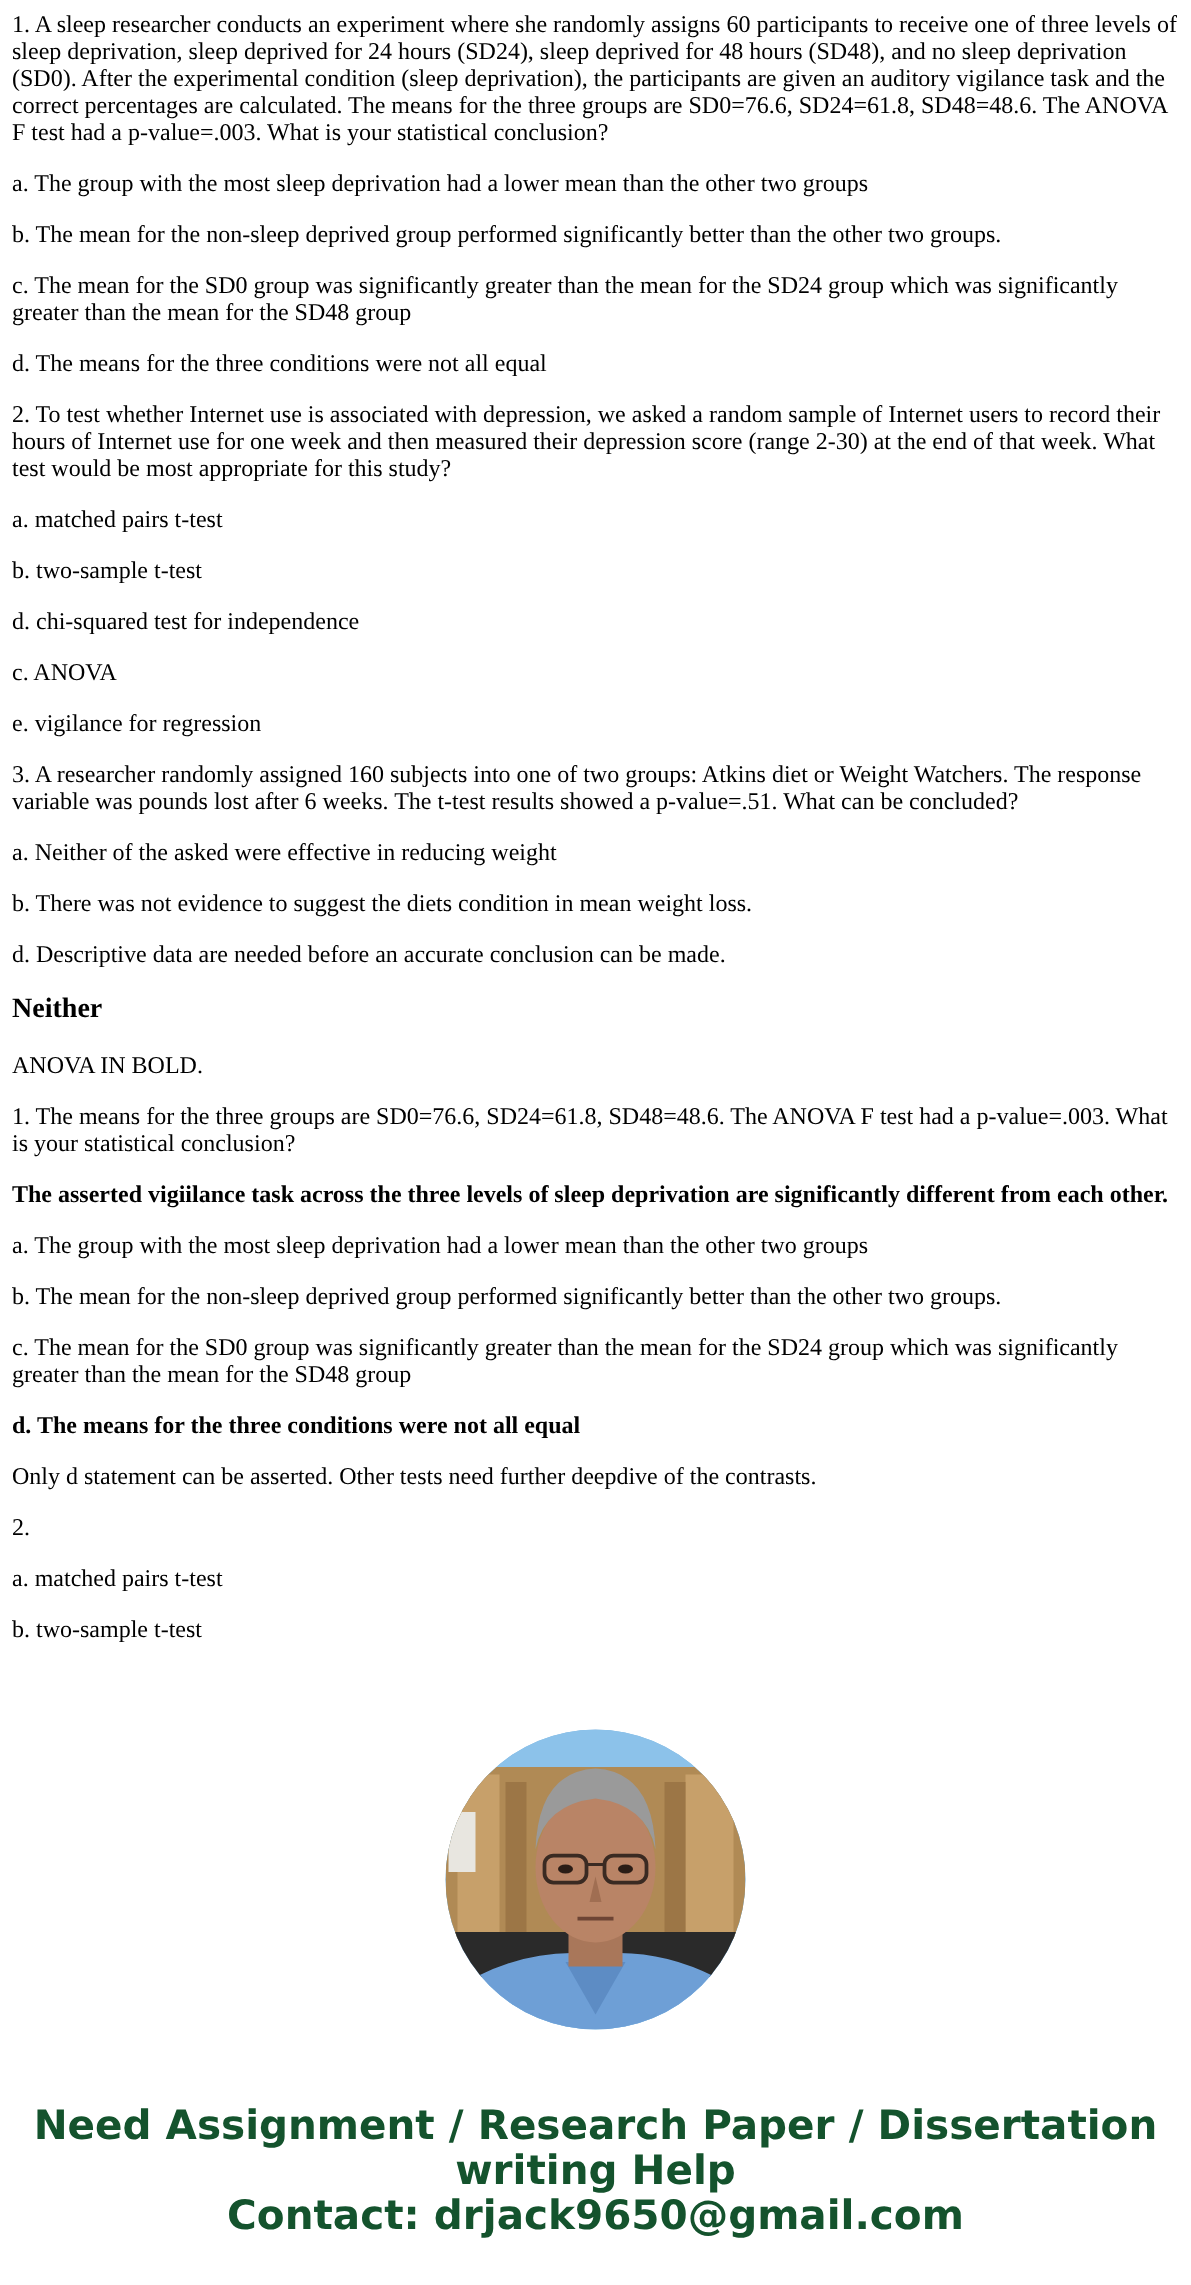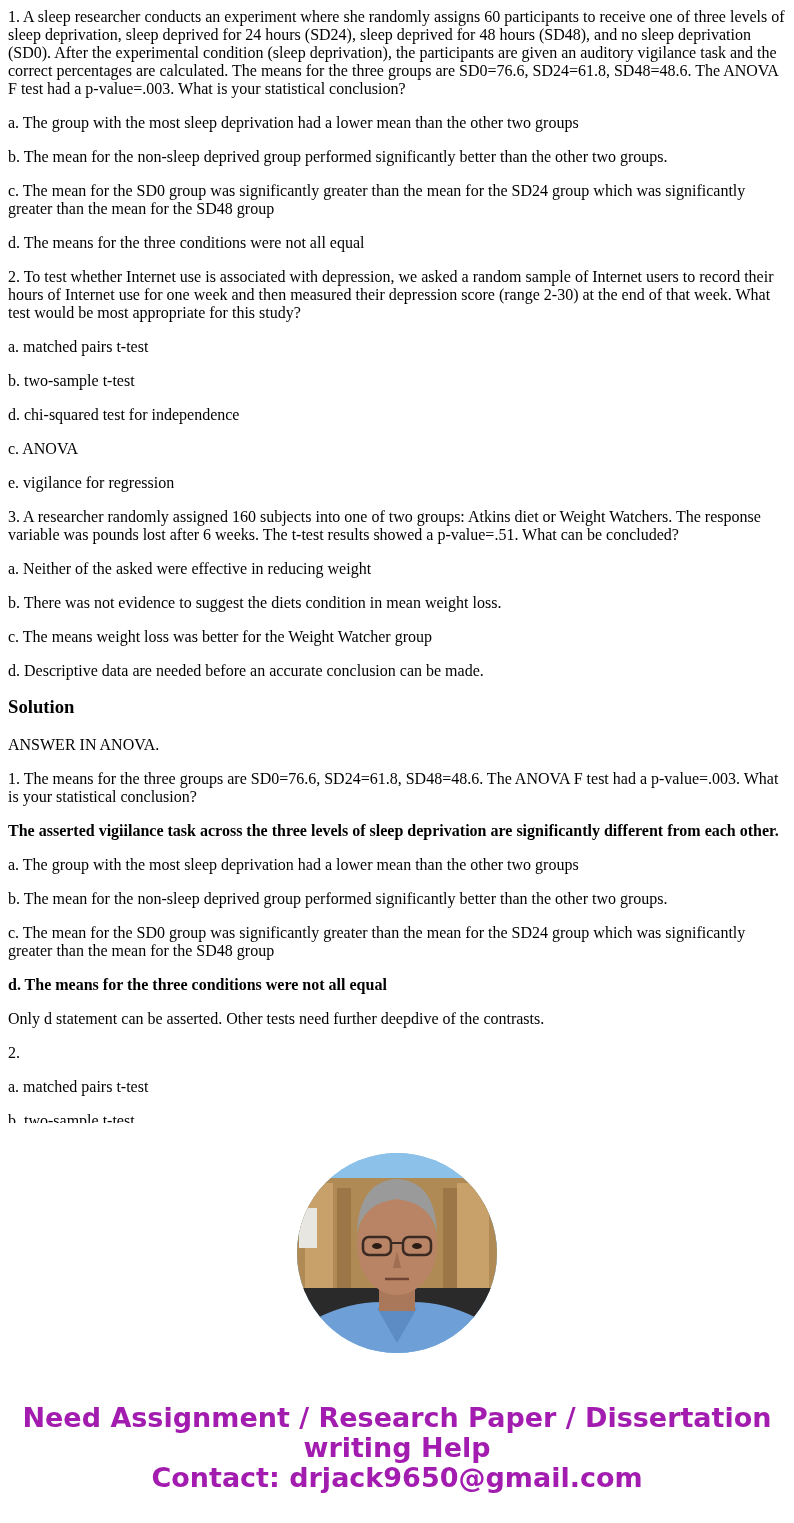--- a/index.html
+++ b/index.html
@@ -48,21 +48,21 @@
       position: relative;
       background: #7fb5e0;
     }
     .footer {
       margin-top: 50px;
       text-align: center;
       font-family: "DejaVu Sans", sans-serif;
       font-weight: bold;
       font-size: 27px;
       line-height: 30px;
-      color: #a21caf;
+      color: #14532d;
       padding: 0 20px;
     }
   </style>
 </head>
 <body>
 
 <div class="content">
   <p class="first">1. A sleep researcher conducts an experiment where she randomly assigns 60 participants to receive one of three levels of sleep deprivation, sleep deprived for 24 hours (SD24), sleep deprived for 48 hours (SD48), and no sleep deprivation (SD0). After the experimental condition (sleep deprivation), the participants are given an auditory vigilance task and the correct percentages are calculated. The means for the three groups are SD0=76.6, SD24=61.8, SD48=48.6. The ANOVA F test had a p-value=.003. What is your statistical conclusion?</p>
   <p>a. The group with the most sleep deprivation had a lower mean than the other two groups</p>
   <p>b. The mean for the non-sleep deprived group performed significantly better than the other two groups.</p>
@@ -72,25 +72,24 @@
   <p>2. To test whether Internet use is associated with depression, we asked a random sample of Internet users to record their hours of Internet use for one week and then measured their depression score (range 2-30) at the end of that week. What test would be most appropriate for this study?</p>
   <p>a. matched pairs t-test</p>
   <p>b. two-sample t-test</p>
   <p>d. chi-squared test for independence</p>
   <p>c. ANOVA</p>
   <p>e. vigilance for regression</p>
 
   <p>3. A researcher randomly assigned 160 subjects into one of two groups: Atkins diet or Weight Watchers. The response variable was pounds lost after 6 weeks. The t-test results showed a p-value=.51. What can be concluded?</p>
   <p>a. Neither of the asked were effective in reducing weight</p>
   <p>b. There was not evidence to suggest the diets condition in mean weight loss.</p>
-  <p>c. The means weight loss was better for the Weight Watcher group</p>
   <p>d. Descriptive data are needed before an accurate conclusion can be made.</p>
 
-  <h3>Solution</h3>
-  <p>ANSWER IN ANOVA.</p>
+  <h3>Neither</h3>
+  <p>ANOVA IN BOLD.</p>
 
   <p>1. The means for the three groups are SD0=76.6, SD24=61.8, SD48=48.6. The ANOVA F test had a p-value=.003. What is your statistical conclusion?</p>
   <p class="bold">The asserted vigiilance task across the three levels of sleep deprivation are significantly different from each other.</p>
   <p>a. The group with the most sleep deprivation had a lower mean than the other two groups</p>
   <p>b. The mean for the non-sleep deprived group performed significantly better than the other two groups.</p>
   <p>c. The mean for the SD0 group was significantly greater than the mean for the SD24 group which was significantly greater than the mean for the SD48 group</p>
   <p class="bold">d. The means for the three conditions were not all equal</p>
   <p>Only d statement can be asserted. Other tests need further deepdive of the contrasts.</p>
 
   <p>2.</p>

